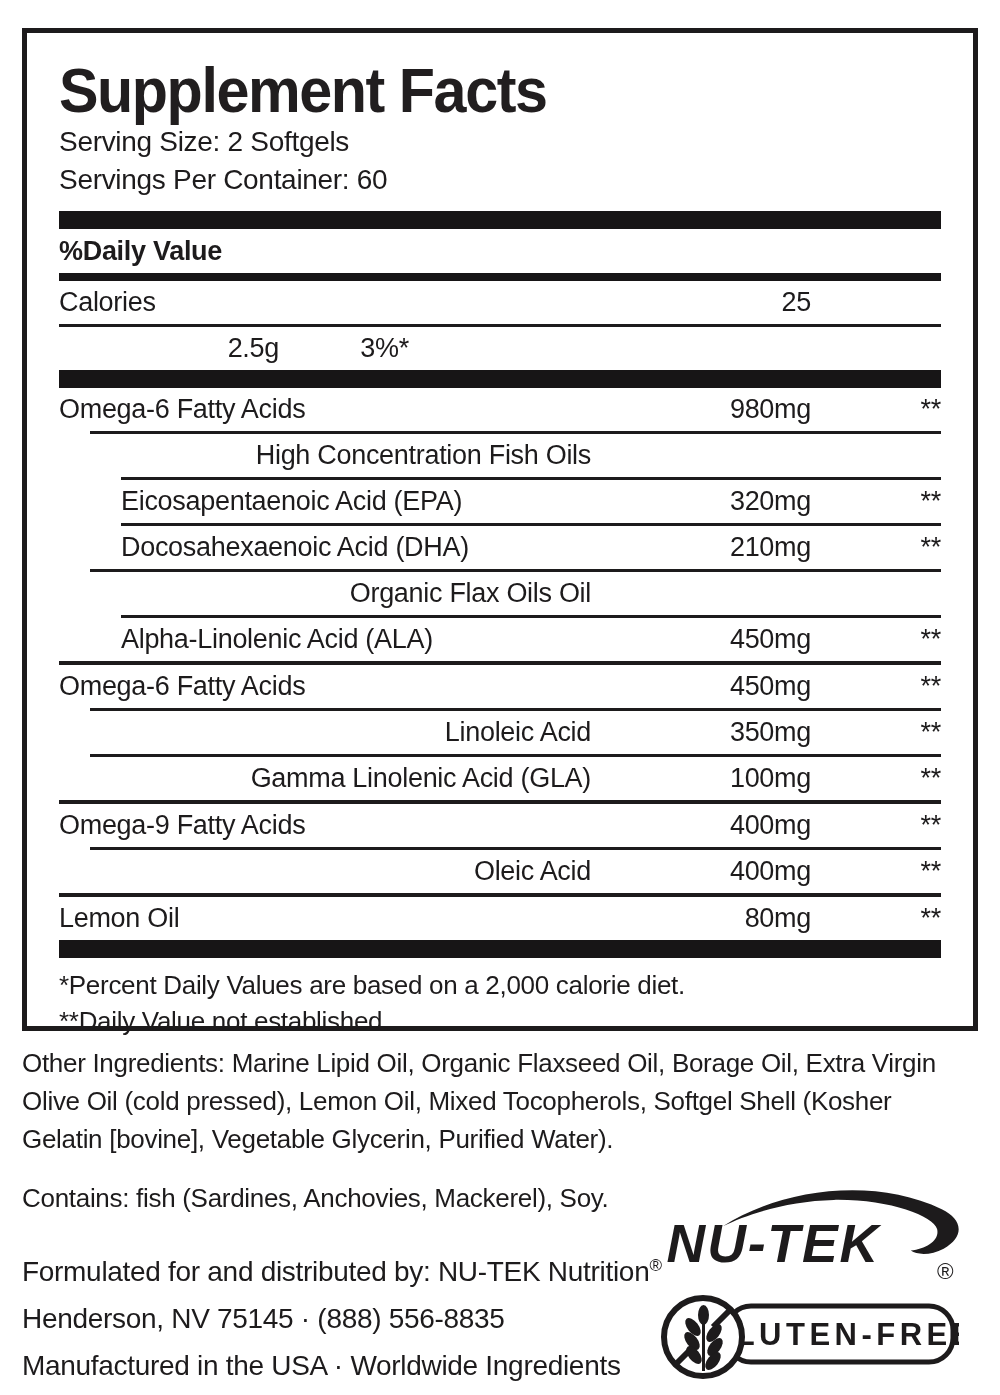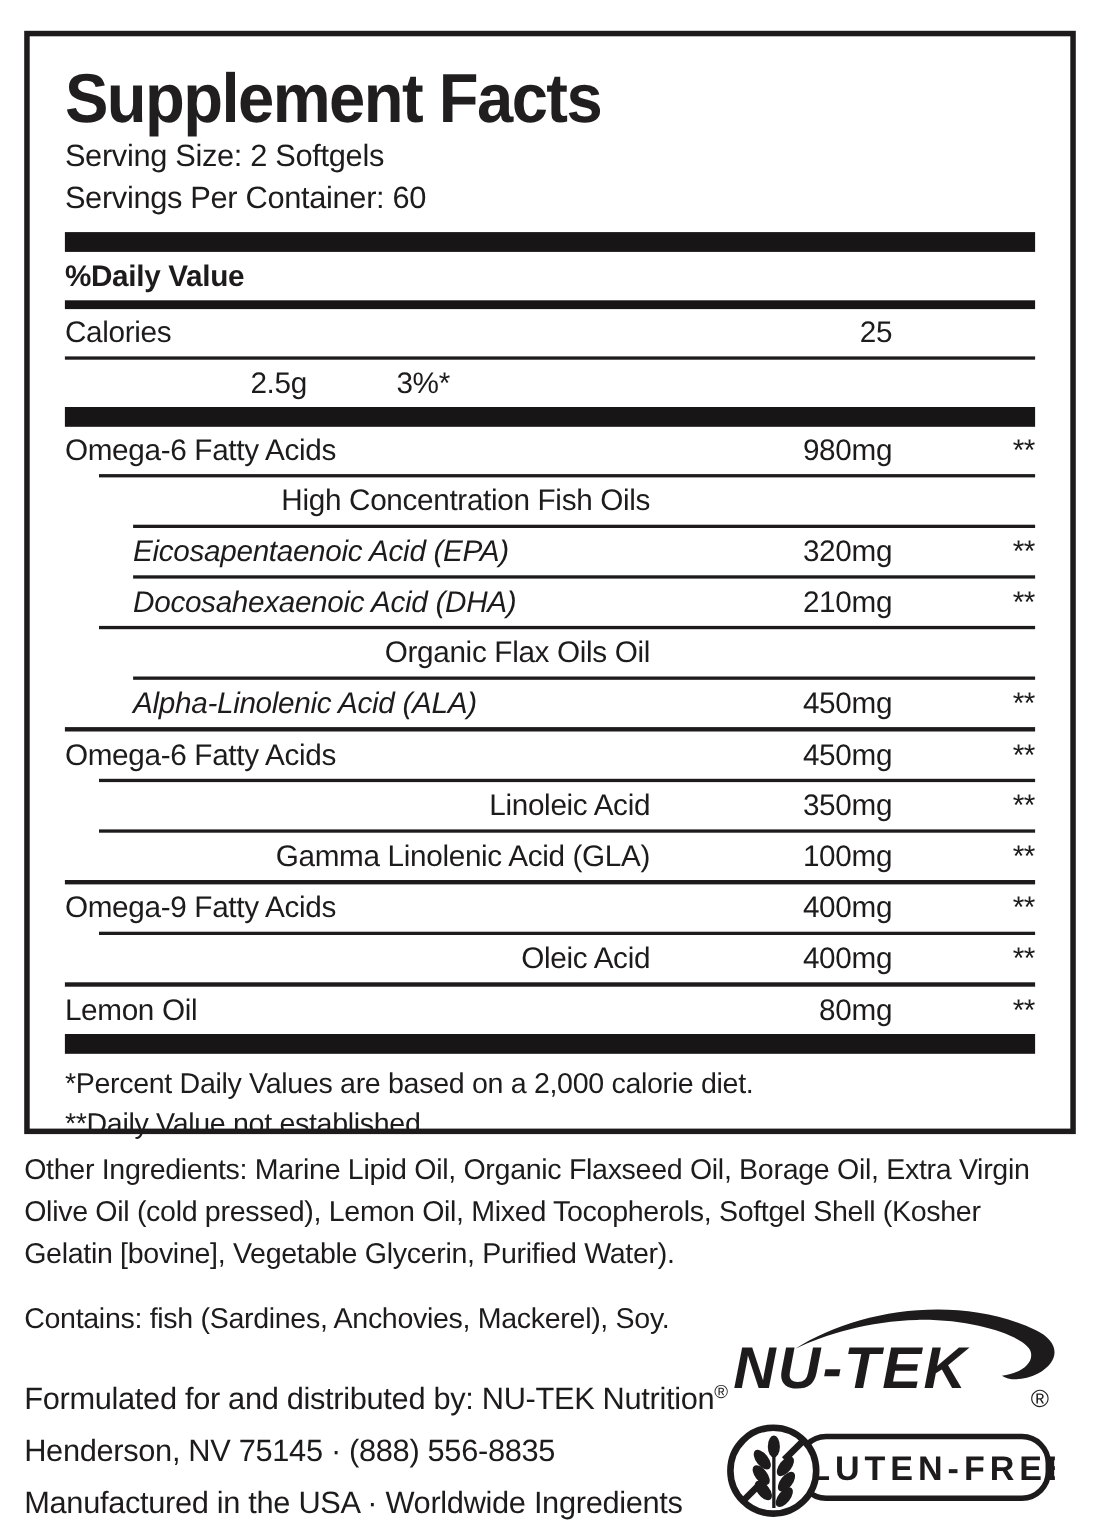--- a/index.html
+++ b/index.html
@@ -33,21 +33,21 @@
     display:flex; justify-content:space-between; align-items:center;
     font-weight:700; font-size:27px; letter-spacing:-0.3px;
     padding:7px 0 6px 0;
   }
   .row {
     display:flex; align-items:center; min-height:43px;
     font-size:27px; letter-spacing:-0.3px;
   }
   .row .lbl { flex:1 1 auto; }
   .row .lbl.i1 { padding-left:31px;text-align:right; }
-  .row .lbl.i2 { padding-left:62px;font-style:italic; }
+  .row .lbl.i2 { padding-left:62px; }
   .row .amt { width:220px; text-align:right; flex:0 0 auto; }
   .row .dv  { width:130px; text-align:right; flex:0 0 auto; }
   .sep { border-top:3px solid #1d1b1c; height:0; }
   .sep.strong { border-top-width:4px; }
   .sep.i1 { margin-left:31px; }
   .sep.i2 { margin-left:62px; }
   .footnotes { padding-top:9px; font-size:26px; line-height:36px; letter-spacing:-0.3px; }
   .below { position:absolute; left:22px; top:1044px; width:956px; }
   .other-ing { font-size:26px; line-height:38px; letter-spacing:-0.3px; }
   .contains { font-size:26px; line-height:36px; letter-spacing:-0.3px; margin-top:22px; }

